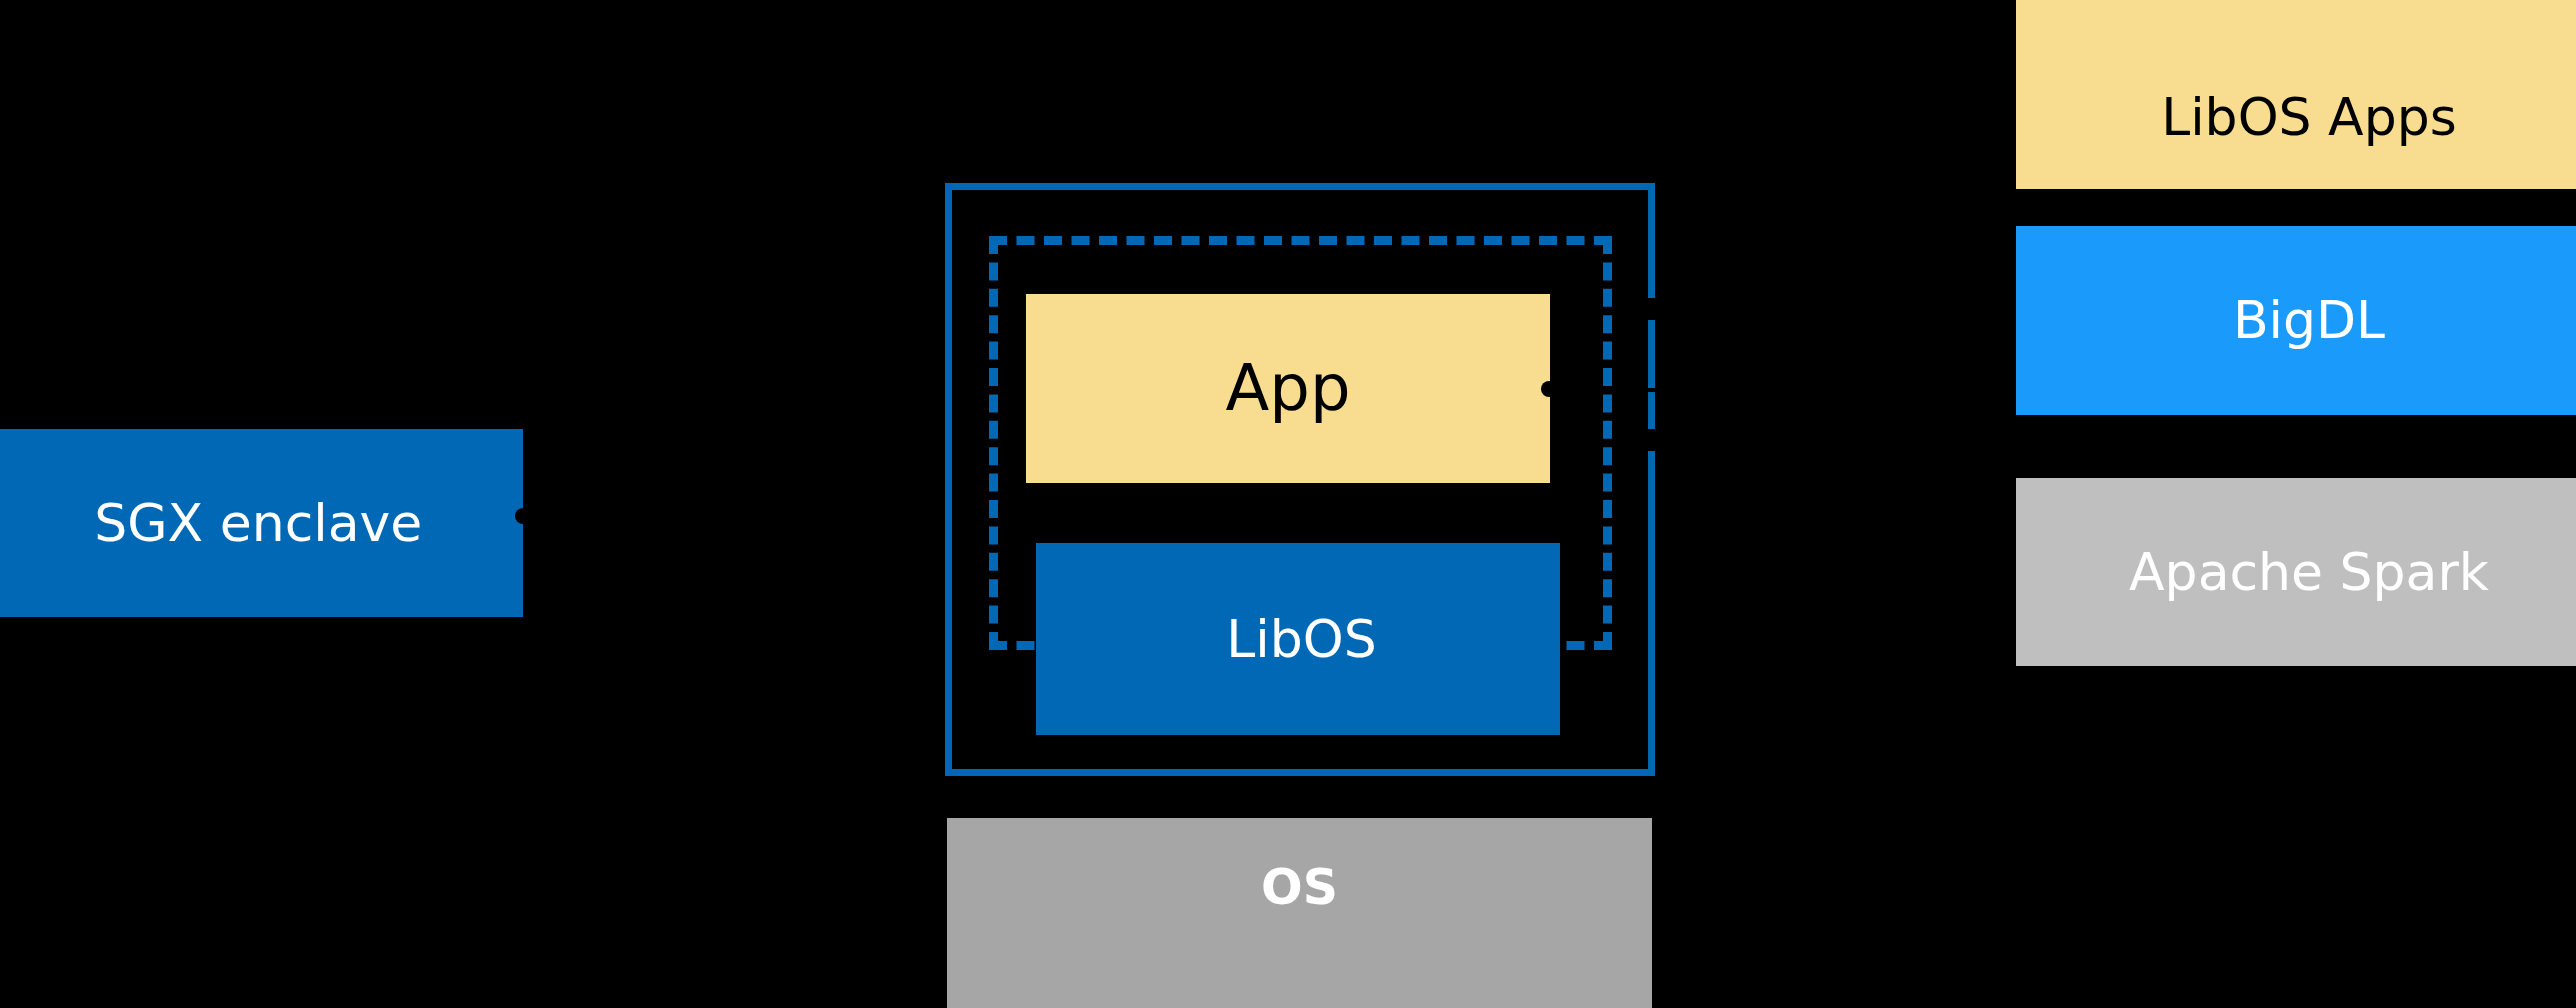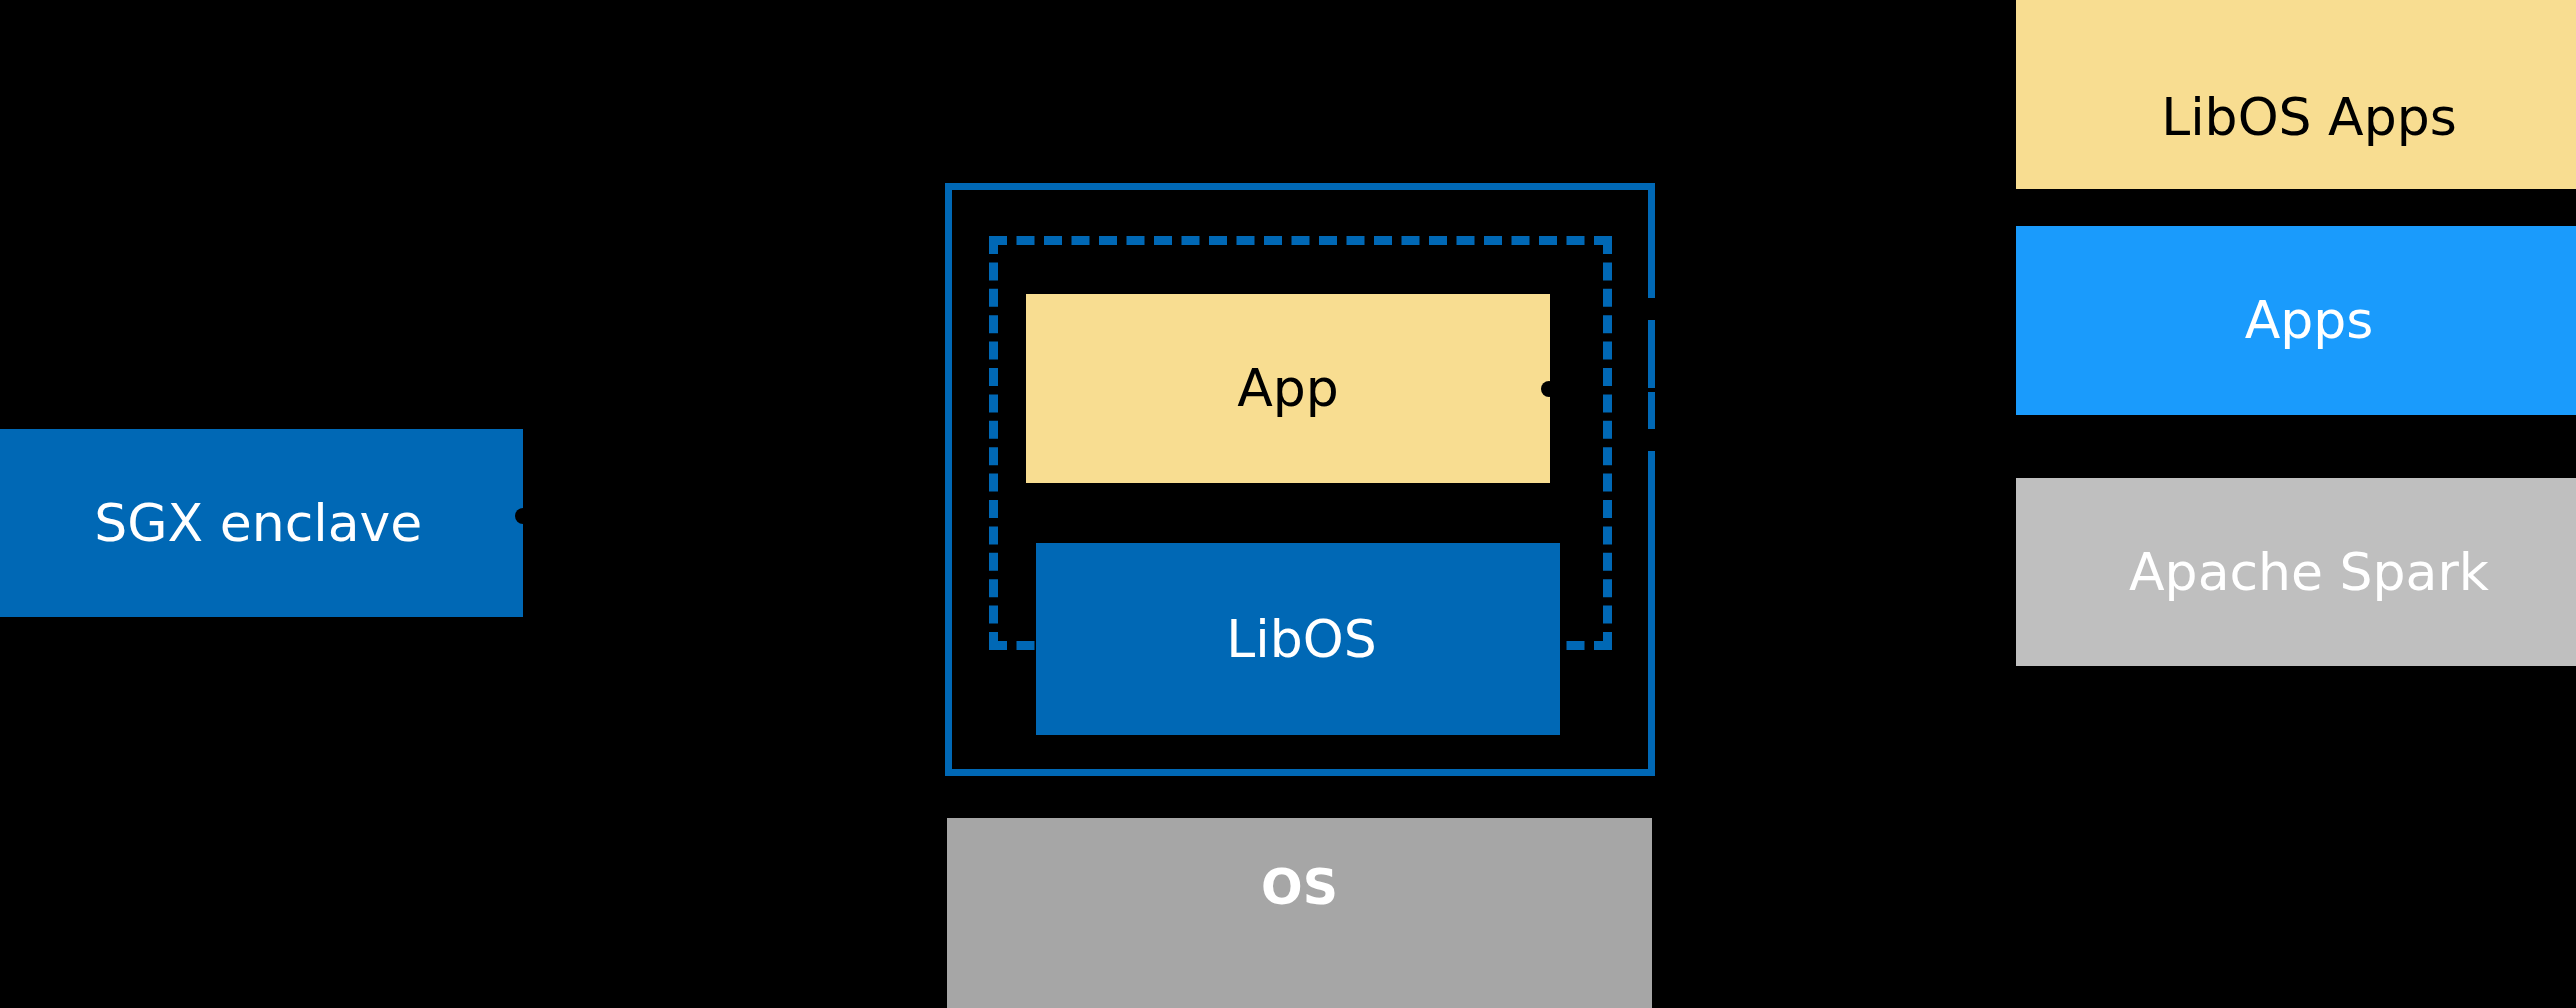--- a/index.html
+++ b/index.html
@@ -67,21 +67,21 @@
   #outline-gap-lower { left: 1648px; top: 429px; height: 22px; }
 
   
   #app-box {
     left: 1026px;
     top: 294px;
     width: 524px;
     height: 189px;
     background: #f8dd91;
     color: #000000;
-    font-size: 52px;
+    font-size: 64px;
     font-weight: 400;
   }
 
   
   #libos-box {
     left: 1036px;
     top: 543px;
     width: 524px;
     height: 192px;
     background: #0068b5;
@@ -191,21 +191,21 @@
 
   <div class="box" id="os-box">
     <span>OS</span>
   </div>
 
   <div class="box" id="user-apps-box">
     <span>LibOS Apps</span>
   </div>
 
   <div class="box" id="bigdl-box">
-    <span>Apps</span>
+    <span>BigDL</span>
   </div>
 
   <div class="box" id="apache-spark-box">
     <span>Apache Spark</span>
   </div>
 
 </div>
 
 
 </body></html>

